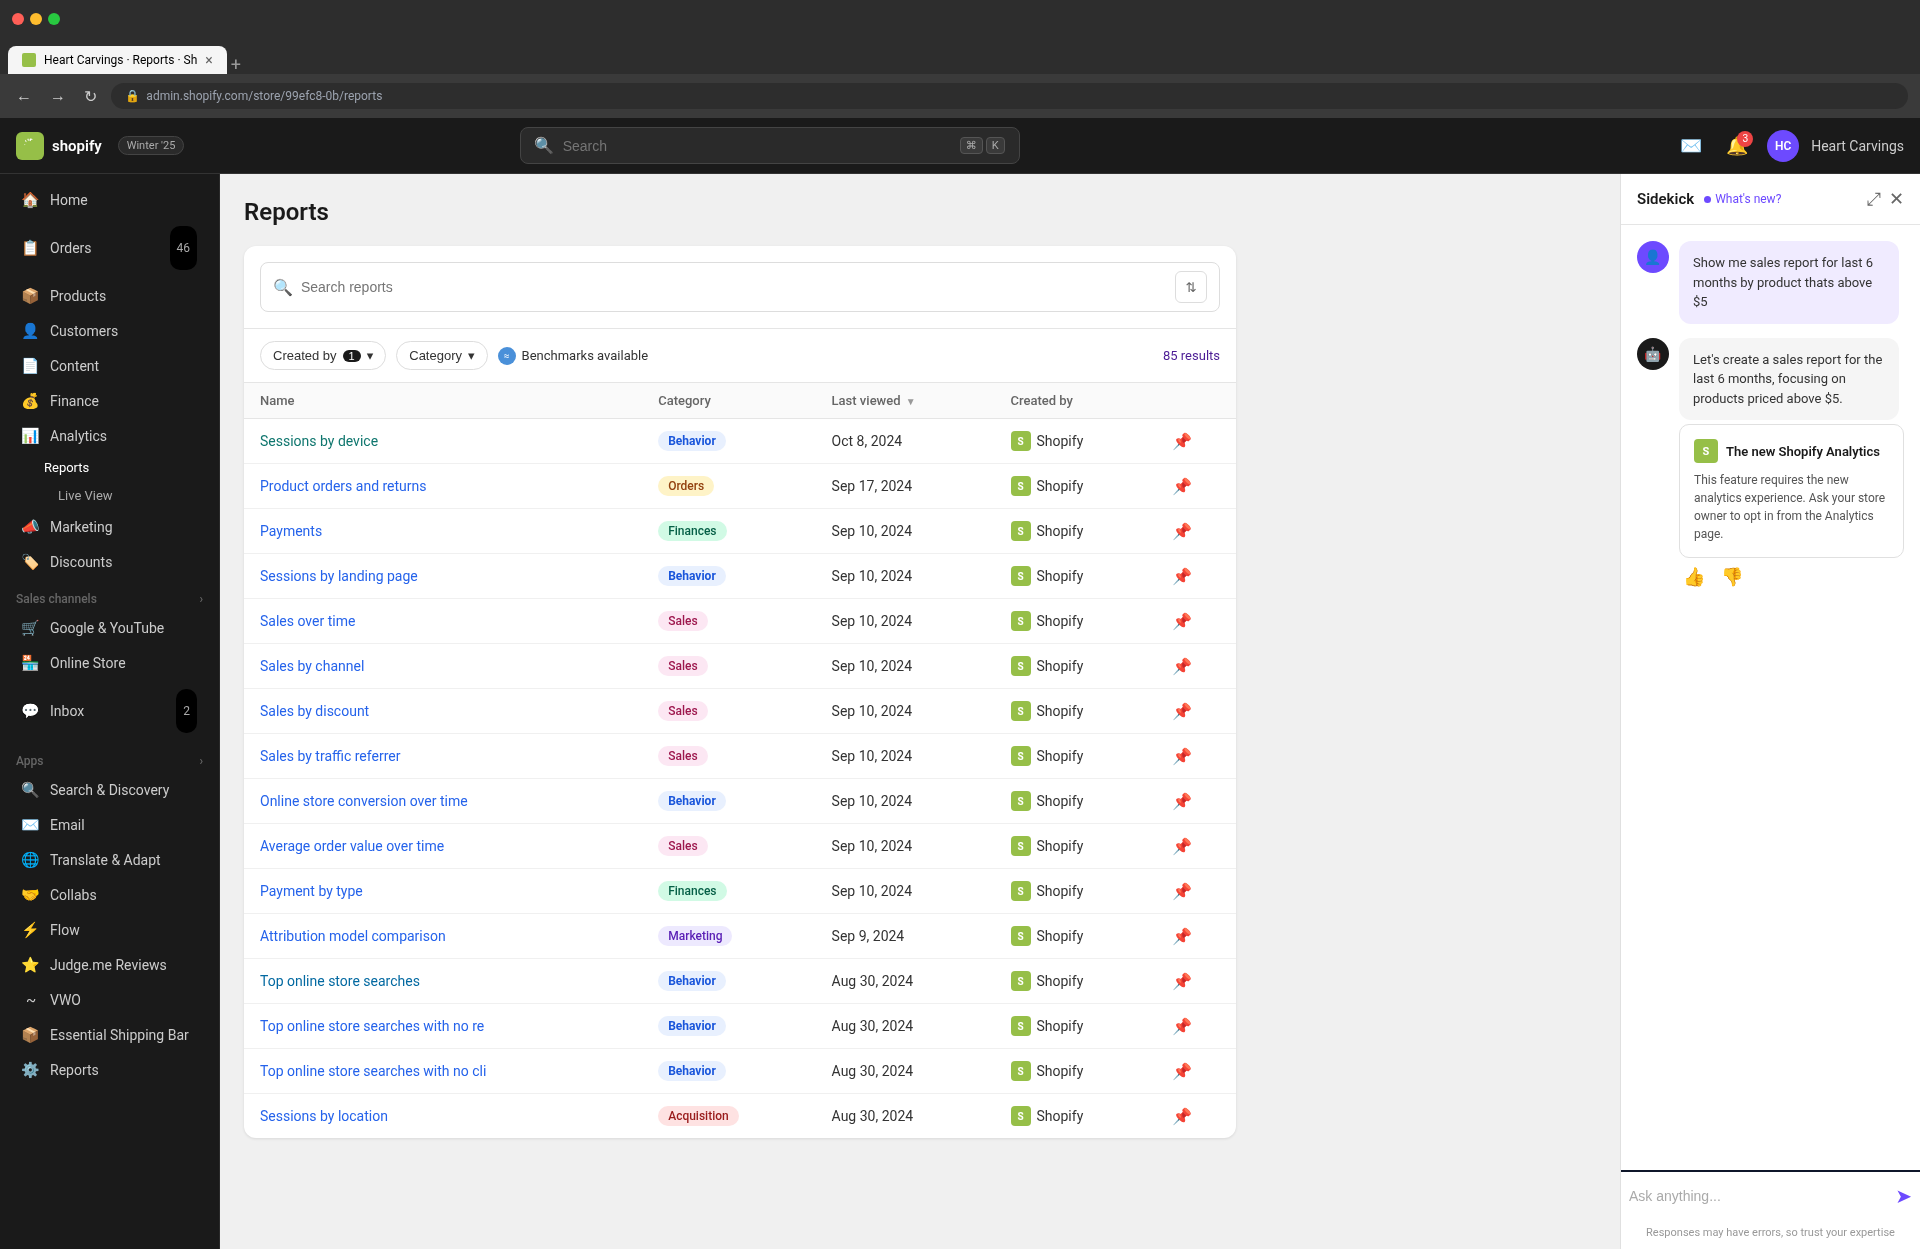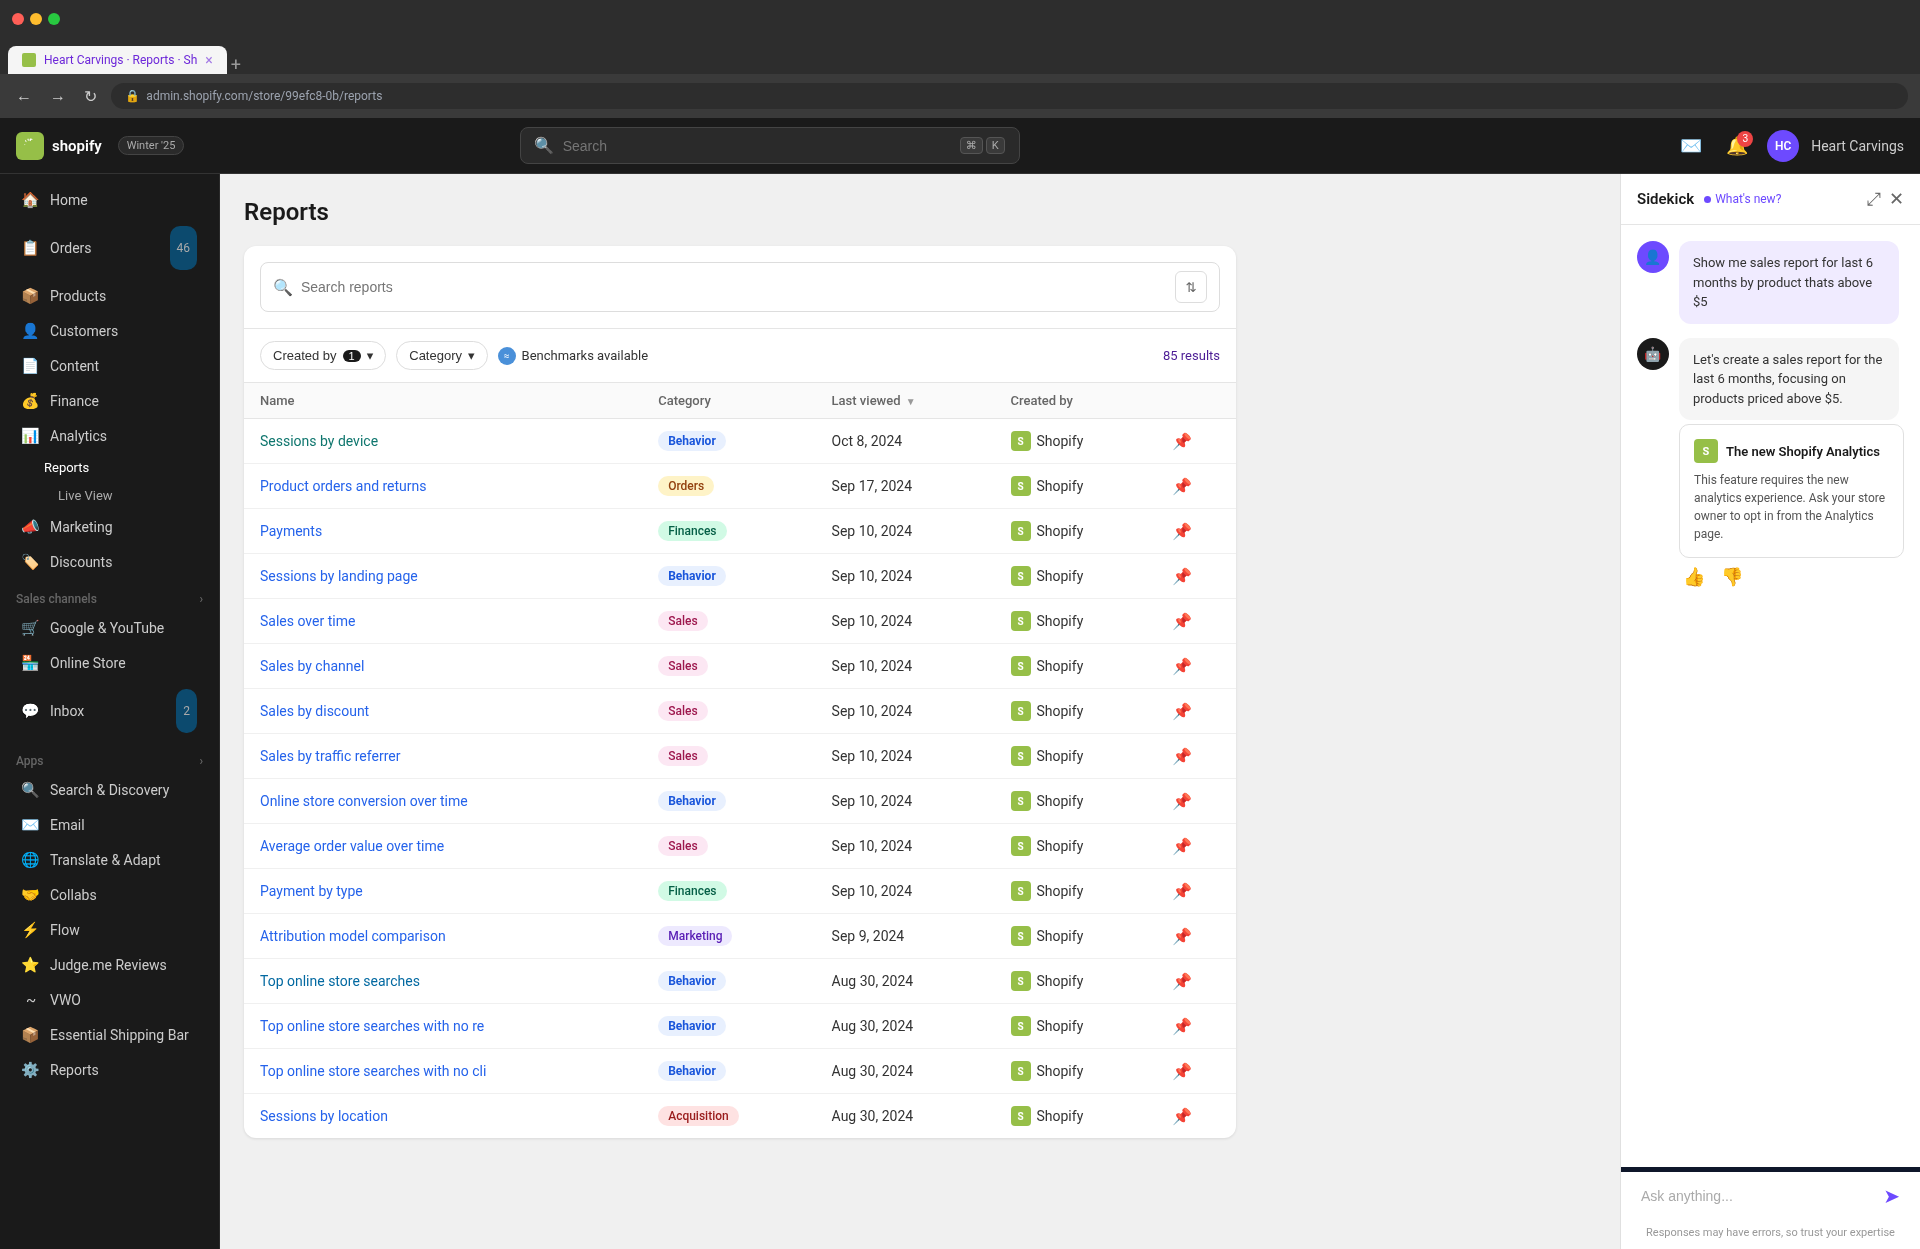--- a/index.html
+++ b/index.html
@@ -7,21 +7,21 @@
 
     
     .browser-chrome { background: #2d2d2d; height: 38px; display: flex; align-items: center; padding: 0 12px; gap: 8px; }
     .browser-dots { display: flex; gap: 6px; }
     .dot { width: 12px; height: 12px; border-radius: 50%; }
     .dot-red { background: #ff5f57; }
     .dot-yellow { background: #febc2e; }
     .dot-green { background: #28c840; }
     .browser-tab-bar { background: #2d2d2d; height: 36px; display: flex; align-items: flex-end; padding: 0 8px; }
     .browser-tab { background: #3c3c3c; border-radius: 8px 8px 0 0; padding: 6px 14px; display: flex; align-items: center; gap: 8px; font-size: 12px; color: #ccc; min-width: 200px; }
-    .browser-tab.active { background: #f5f5f5; color: #6d28d9; }
+    .browser-tab.active { background: #f5f5f5; color: #000000; }
     .tab-favicon { width: 14px; height: 14px; background: #96bf48; border-radius: 2px; flex-shrink: 0; }
     .tab-close { margin-left: auto; cursor: pointer; opacity: 0.6; font-size: 14px; }
     .tab-add { margin-left: 4px; color: #999; font-size: 18px; cursor: pointer; line-height: 1; }
     .browser-toolbar { background: #3a3a3a; height: 44px; display: flex; align-items: center; padding: 0 12px; gap: 10px; }
     .nav-btn { background: none; border: none; color: #ccc; font-size: 16px; cursor: pointer; padding: 4px; border-radius: 4px; }
     .address-bar { flex: 1; background: #2d2d2d; border: none; border-radius: 20px; padding: 6px 14px; color: #ccc; font-size: 13px; display: flex; align-items: center; gap: 6px; }
     .address-bar span { color: #9ca3af; font-size: 12px; }
     .address-text { color: #e0e0e0; font-size: 13px; }
 
     
@@ -43,21 +43,21 @@
 
     
     .main-area { display: flex; flex: 1; overflow: hidden; }
 
     
     .sidebar { width: 220px; background: #1a1a1a; border-right: 1px solid #2a2a2a; overflow-y: auto; flex-shrink: 0; padding: 8px 0; }
     .sidebar::-webkit-scrollbar { width: 4px; }
     .sidebar::-webkit-scrollbar-thumb { background: #444; border-radius: 2px; }
     .nav-item { display: flex; align-items: center; gap: 10px; padding: 8px 16px; color: #ccc; font-size: 14px; cursor: pointer; border-radius: 6px; margin: 1px 6px; }
     .nav-item-icon { width: 18px; height: 18px; display: flex; align-items: center; justify-content: center; font-size: 15px; flex-shrink: 0; }
-    .nav-badge { margin-left: auto; background: #0c4a6e; border-radius: 10px; padding: 15px 7px; font-size: 12px; color: #aaa; }
+    .nav-badge { margin-left: auto; background: #000000; border-radius: 10px; padding: 15px 7px; font-size: 12px; color: #aaa; }
     .nav-section-label { font-size: 12px; color: #666; padding: 12px 16px 4px; font-weight: 500; display: flex; align-items: center; justify-content: space-between; }
     .nav-sub-item { display: flex; align-items: center; gap: 10px; padding: 6px 16px 6px 38px; color: #aaa; font-size: 13px; cursor: pointer; border-radius: 6px; margin: 1px 6px; }
     .nav-sub-item.active { color: white; }
     .nav-sub-sub { padding-left: 52px; }
     .expand-icon { font-size: 12px; color: #666; }
 
     
     .content { flex: 1; background: #f0f0f0; overflow-y: auto; }
     .content-inner { padding: 24px; max-width: 1040px; }
     .page-title { font-size: 24px; font-weight: 600; color: #1a1a1a; margin-bottom: 20px; }
@@ -109,21 +109,21 @@
     .chat-avatar-ai { background: #1a1a1a; color: white; }
     .chat-bubble { background: #f5f5f5; border-radius: 12px; padding: 12px 14px; font-size: 13px; color: #333; line-height: 1.5; max-width: 220px; }
     .chat-bubble-user { background: #f0ebff; }
     .analytics-card { border: 1px solid #e0e0e0; border-radius: 10px; padding: 14px; margin-top: 4px; }
     .analytics-card-header { display: flex; align-items: center; gap: 8px; margin-bottom: 8px; }
     .analytics-card-icon { width: 24px; height: 24px; background: #96bf48; border-radius: 4px; display: flex; align-items: center; justify-content: center; color: white; font-size: 11px; font-weight: 700; }
     .analytics-card-title { font-size: 13px; font-weight: 600; color: #1a1a1a; }
     .analytics-card-text { font-size: 12px; color: #555; line-height: 1.5; }
     .feedback-row { display: flex; gap: 8px; padding: 4px 0; }
     .feedback-btn { background: none; border: none; cursor: pointer; color: #666; font-size: 18px; padding: 4px; border-radius: 4px; }
-    .chat-input-row { padding: 12px 20px; border-top: 5px solid #0f172a; display: flex; align-items: center; gap: 8px; }
+    .chat-input-row { padding: 12px 8px; border-top: 2px solid #0f172a; display: flex; align-items: center; gap: 8px; }
     .chat-input { flex: 1; border: none; outline: none; font-size: 14px; color: #333; background: none; }
     .chat-input::placeholder { color: #aaa; }
     .send-btn { background: none; border: none; cursor: pointer; color: #6d4aff; font-size: 20px; }
     .disclaimer { padding: 6px 16px 10px; font-size: 11px; color: #999; text-align: center; }
     .sort-caret { font-size: 10px; color: #999; margin-left: 2px; }
   </style>
 </head>
 <body>
 
 <div>

